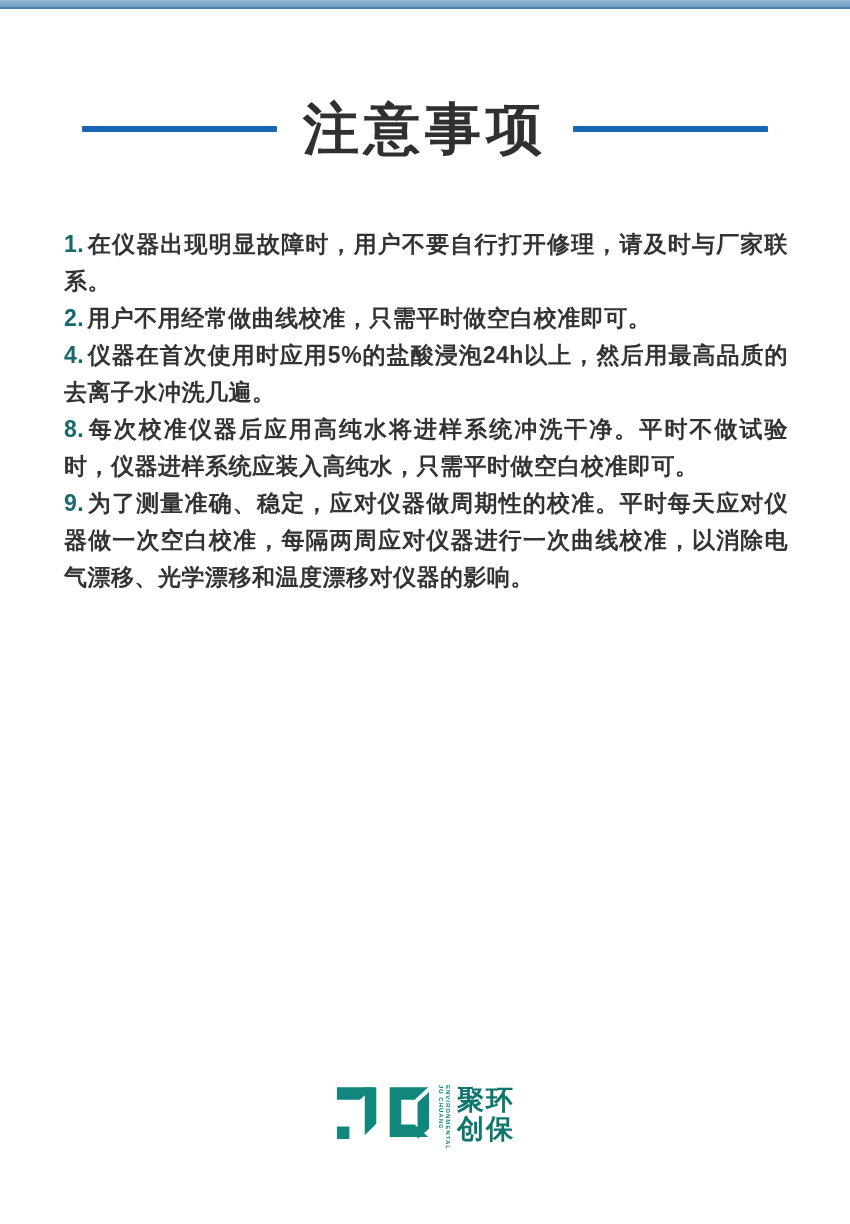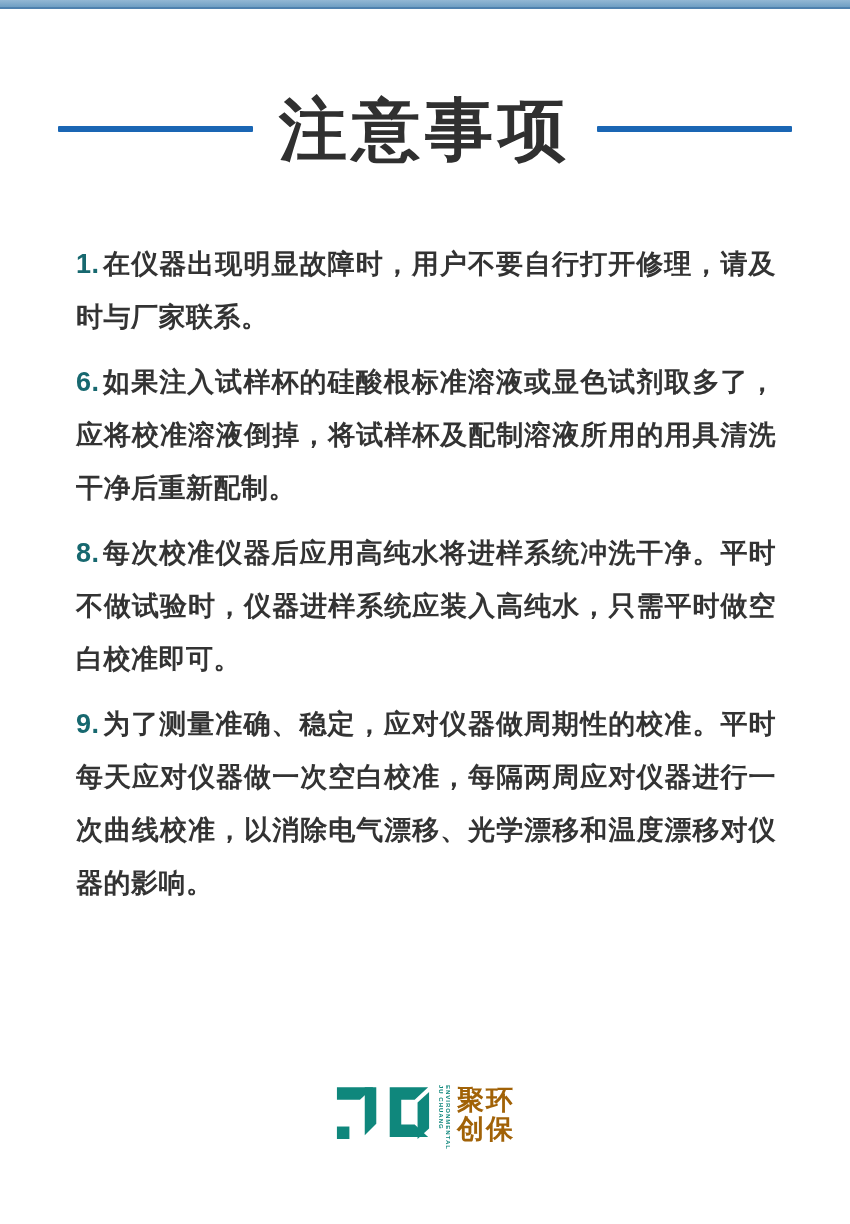--- a/index.html
+++ b/index.html
@@ -18,33 +18,33 @@
   .title-row{
     position:absolute;top:92px;left:0;width:850px;height:74px;
     display:flex;align-items:center;justify-content:center;
   }
   .title-rule{
     width:195px;height:6px;background:#1a66b4;border-radius:1px;
     flex:0 0 auto;
   }
   .page-title{
     margin:0 26px;
-    font-size:68px;line-height:74px;
+    font-size:56px;line-height:74px;
     font-weight:900;
     letter-spacing:5px;
     color:#303030;
     white-space:nowrap;
   }
   .notes{
     position:absolute;top:226px;left:64px;width:724px;
   }
   .note-item{
-    margin:12px;
-    font-size:27px;
-    line-height:53px;
+    margin:0;
+    font-size:23px;
+    line-height:37px;
     color:#333333;
     text-align:justify;
     font-weight:600;
     letter-spacing:0.5px;
   }
   .note-num{
     color:#17686f;
     font-weight:800;
     padding-right:3px;
   }
@@ -62,42 +62,43 @@
     font-weight:700;
     letter-spacing:1px;
   }
   .logo-vertical span{
     writing-mode:vertical-lr;
     display:block;
     line-height:7px;
     white-space:nowrap;
   }
   .logo-cn{
-    color:#a16207;
+    color:#0f766e;
     font-size:27px;
     line-height:29px;
     font-weight:900;
     letter-spacing:2px;
     white-space:nowrap;
   }
 </style>
 </head>
 <body>
 
 <div class="topbar"></div>
 
 <div class="title-row">
   <span class="title-rule"></span>
   <h1 class="page-title">注意事项</h1>
   <span class="title-rule"></span>
 </div>
 
 <div class="notes">
   <p class="note-item"><span class="note-num">1.</span><span>在仪器出现明显故障时，用户不要自行打开修理，请及时与厂家联系。</span></p>
-  <p class="note-item"><span class="note-num">6.</span><span>如果注入试样杯的硅酸根标准溶液或显色试剂取多了，应将校准溶液倒掉，将试样杯及配制溶液所用的用具清洗干净后重新配制。</span></p>
+  <p class="note-item"><span class="note-num">2.</span><span>用户不用经常做曲线校准，只需平时做空白校准即可。</span></p>
+  <p class="note-item"><span class="note-num">4.</span><span>仪器在首次使用时应用5%的盐酸浸泡24h以上，然后用最高品质的去离子水冲洗几遍。</span></p>
   <p class="note-item"><span class="note-num">8.</span><span>每次校准仪器后应用高纯水将进样系统冲洗干净。平时不做试验时，仪器进样系统应装入高纯水，只需平时做空白校准即可。</span></p>
   <p class="note-item"><span class="note-num">9.</span><span>为了测量准确、稳定，应对仪器做周期性的校准。平时每天应对仪器做一次空白校准，每隔两周应对仪器进行一次曲线校准，以消除电气漂移、光学漂移和温度漂移对仪器的影响。</span></p>
 </div>
 
 <div class="logo">
   <svg class="logo-mark" width="96" height="60" viewBox="0 0 100 62">
     <g fill="#0f877c">
       <polygon points="2,2 40,2 26,15 2,15"></polygon>
       <polygon points="31,2 43,2 43,40 31,52"></polygon>
       <polygon points="2,43 15,43 15,56 2,56"></polygon>

